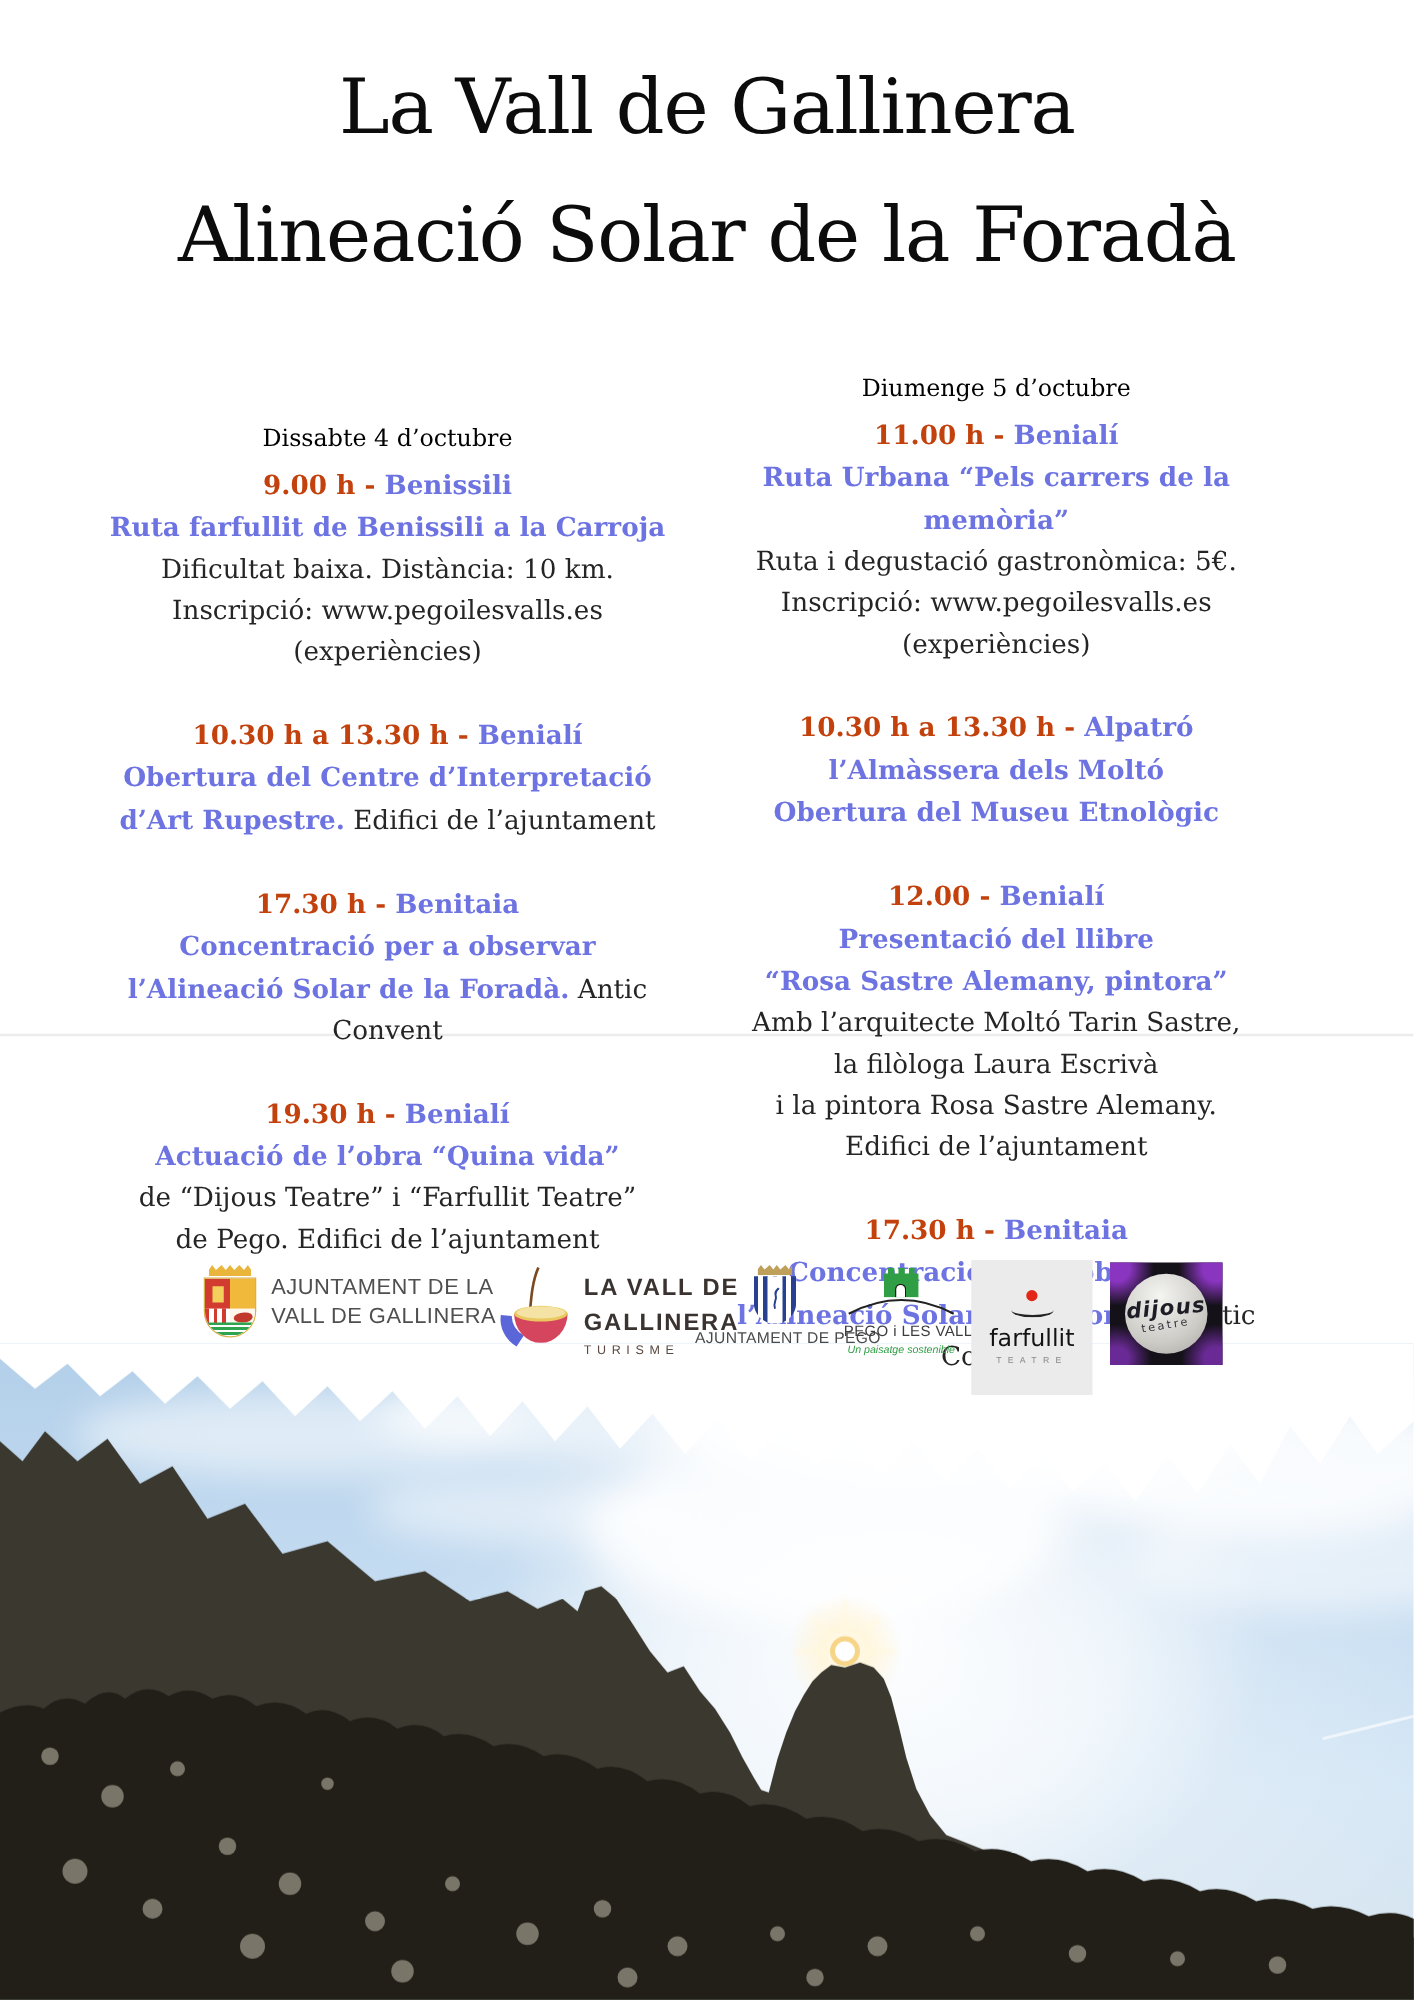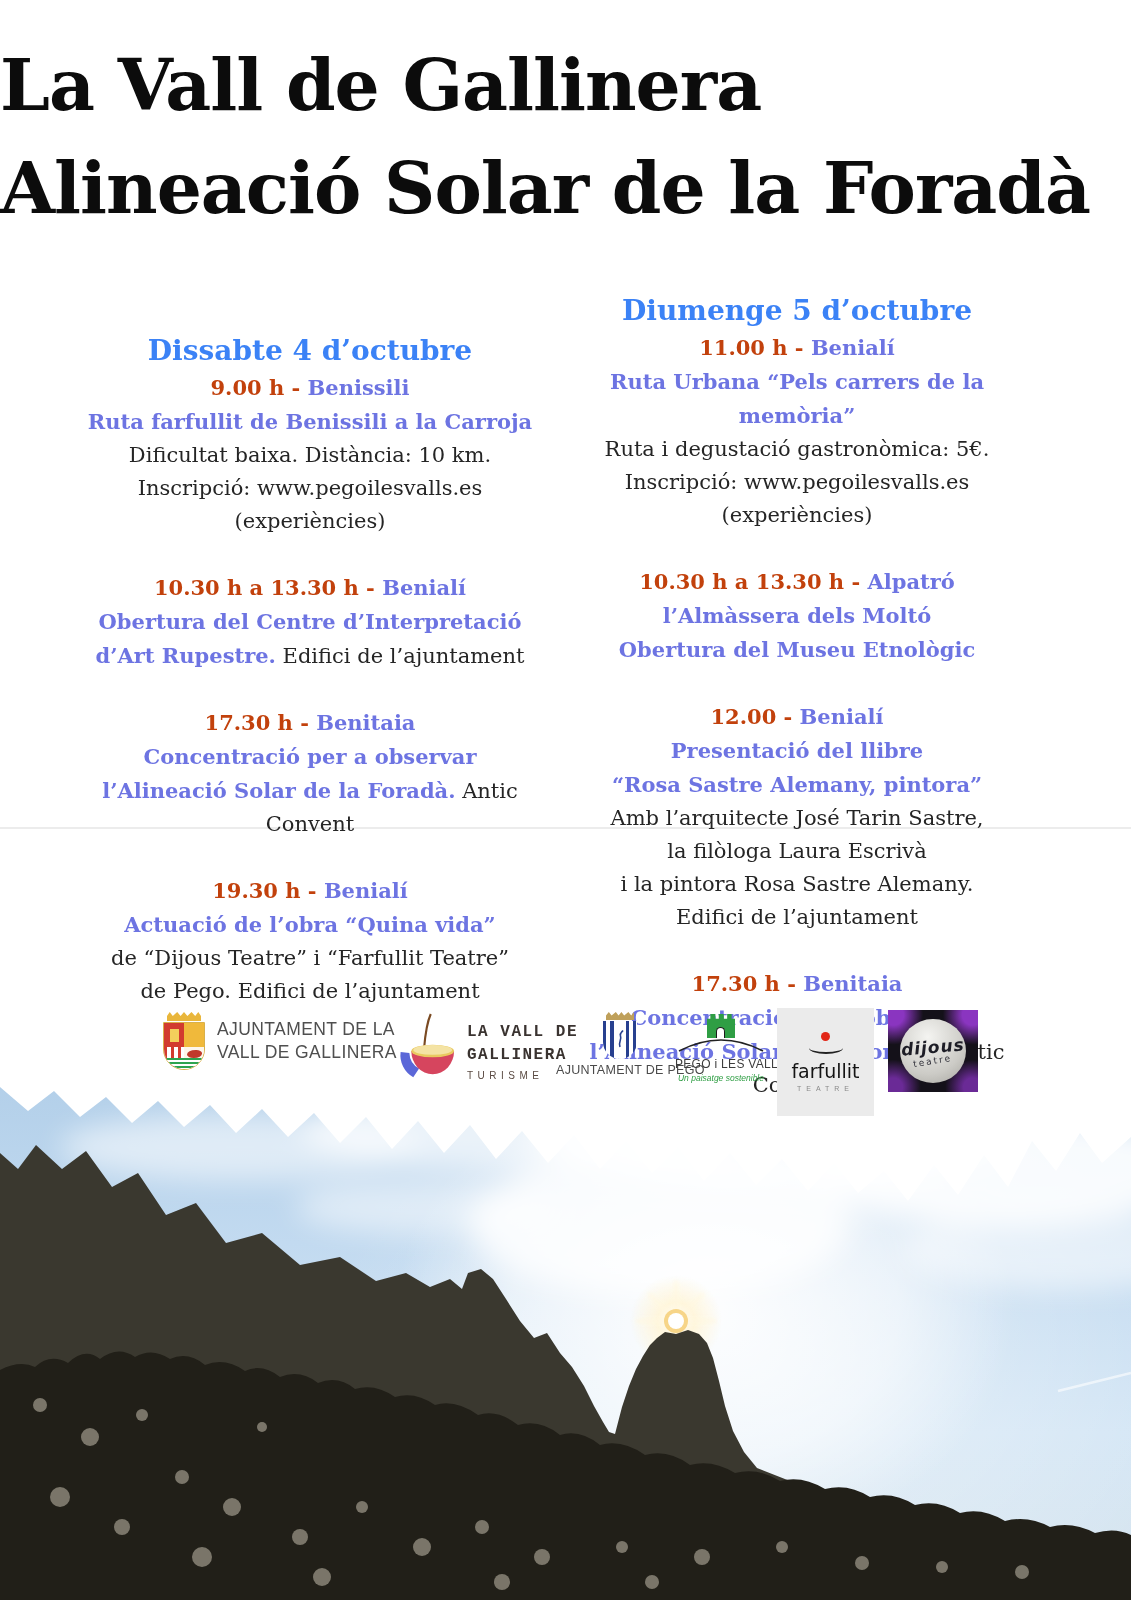--- a/index.html
+++ b/index.html
@@ -1,25 +1,25 @@
 <!DOCTYPE html>
 <html style="--accent: #6d74e2;"><head>
 <meta charset="utf-8">
 <style>
   html,body{margin:0;padding:0;background:#ffffff;}
   .page{position:relative;width:1131px;height:1600px;background:#fff;overflow:hidden;
         font-family:"DejaVu Serif",serif;color:#232323;}
   
-  .title{position:absolute;top:34px;left:0;width:100%;text-align:left;
-         font-weight:700;color:#0c0c0c;font-size:71px;line-height:103px;letter-spacing:-1px;}
+  .title{position:absolute;top:34px;left:0;width:100%;text-align:center;
+         font-weight:400;color:#0c0c0c;font-size:61px;line-height:103px;letter-spacing:-1px;}
   
   .col{position:absolute;text-align:center;font-size:21px;line-height:33px;}
   .col-left{left:60px;top:333px;width:500px;}
   .col-right{left:555px;top:293px;width:484px;}
-  .day-heading{font-weight:700;font-size:28px;line-height:36px;margin-bottom:2px;color:#3b82f6;}
+  .day-heading{font-weight:400;font-size:19px;line-height:36px;margin-bottom:2px;color:#000000;}
   .event{margin-bottom:33px;}
   .seg-time{font-weight:700;color:#c2410c;}
   .seg-place{font-weight:700;color:var(--accent,#6d74e2);}
   .seg-plain{color:#252525;}
   .faint-line{position:absolute;top:827px;left:0;width:100%;height:2px;background:#ececec;z-index:0;}
   .col,.title,.logos{z-index:2;}
   
   .logos{position:absolute;top:1000px;left:15px;width:100%;height:100px;}
   .logo{position:absolute;font-family:"Liberation Sans","DejaVu Sans",sans-serif;}
   
@@ -33,21 +33,21 @@
   .q-tr{background:#f0b93b;}
   .q-bl{background:repeating-linear-gradient(90deg,#d23b2f 0 3px,#fff 3px 7px);}
   .q-br{background:#fdf6ea;display:flex;align-items:flex-start;justify-content:center;}
   .q-br .bird{width:15px;height:8px;margin-top:3px;background:#c0392b;border-radius:60% 40% 55% 45%;}
   .l1-waves{position:absolute;bottom:0;left:0;right:0;height:11px;
     background:repeating-linear-gradient(180deg,#2ea44f 0 2px,#ffffff 2px 4px);}
   .l1-text{font-size:17.5px;color:#4f4f4f;line-height:1.32;letter-spacing:.4px;}
   
   .logo-tur{left:372px;top:8px;display:flex;align-items:center;gap:10px;}
   .l2-text{color:#3a3330;}
-  .l2-name{font-weight:700;font-size:16px;letter-spacing:1.5px;line-height:1.45;font-family:Liberation Mono, monospace;}
+  .l2-name{font-weight:700;font-size:19px;letter-spacing:1.5px;line-height:1.45;}
   .l2-sub{font-size:10px;letter-spacing:4.5px;color:#5a4a42;margin-top:3px;}
   
   .logo-pego{left:541px;top:12px;width:128px;text-align:center;}
   .l3-crown{width:28px;height:8px;margin:0 auto 1px;background:#bfa05a;
     clip-path:polygon(0 100%,0 45%,10% 0,20% 45%,35% 0,45% 45%,55% 0,65% 45%,80% 0,90% 45%,100% 0,100% 100%);}
   .l3-shield{width:34px;height:38px;margin:0 auto 4px;border-radius:0 0 17px 17px;position:relative;overflow:hidden;
     background:repeating-linear-gradient(90deg,#27408f 0 3.5px,#ffffff 3.5px 7.5px);}
   .l3-mid{position:absolute;left:11px;top:0;width:12px;height:100%;background:#fff;}
   .l3-shield svg{position:absolute;left:11px;top:8px;}
   .l3-label{font-size:12.5px;color:#4a4a4a;letter-spacing:.3px;white-space:nowrap;}
@@ -138,21 +138,21 @@
         </div>
         <div class="event">
           <div class="event-line"><span class="seg-time">10.30 h a 13.30 h - </span><span class="seg-place">Alpatró</span></div>
           <div class="event-line"><span class="seg-place">l’Almàssera dels Moltó</span></div>
           <div class="event-line"><span class="seg-place">Obertura del Museu Etnològic</span></div>
         </div>
         <div class="event">
           <div class="event-line"><span class="seg-time">12.00 - </span><span class="seg-place">Benialí</span></div>
           <div class="event-line"><span class="seg-place">Presentació del llibre</span></div>
           <div class="event-line"><span class="seg-place">“Rosa Sastre Alemany, pintora”</span></div>
-          <div class="event-line"><span class="seg-plain">Amb l’arquitecte José Tarin Sastre,</span></div>
+          <div class="event-line"><span class="seg-plain">Amb l’arquitecte Moltó Tarin Sastre,</span></div>
           <div class="event-line"><span class="seg-plain">la filòloga Laura Escrivà</span></div>
           <div class="event-line"><span class="seg-plain">i la pintora Rosa Sastre Alemany.</span></div>
           <div class="event-line"><span class="seg-plain">Edifici de l’ajuntament</span></div>
         </div>
         <div class="event">
           <div class="event-line"><span class="seg-time">17.30 h - </span><span class="seg-place">Benitaia</span></div>
           <div class="event-line"><span class="seg-place">Concentració per a observar</span></div>
           <div class="event-line"><span class="seg-place">l’Alineació Solar de la Foradà</span><span class="seg-plain">. Antic Convent</span></div>
         </div>
       </div>

